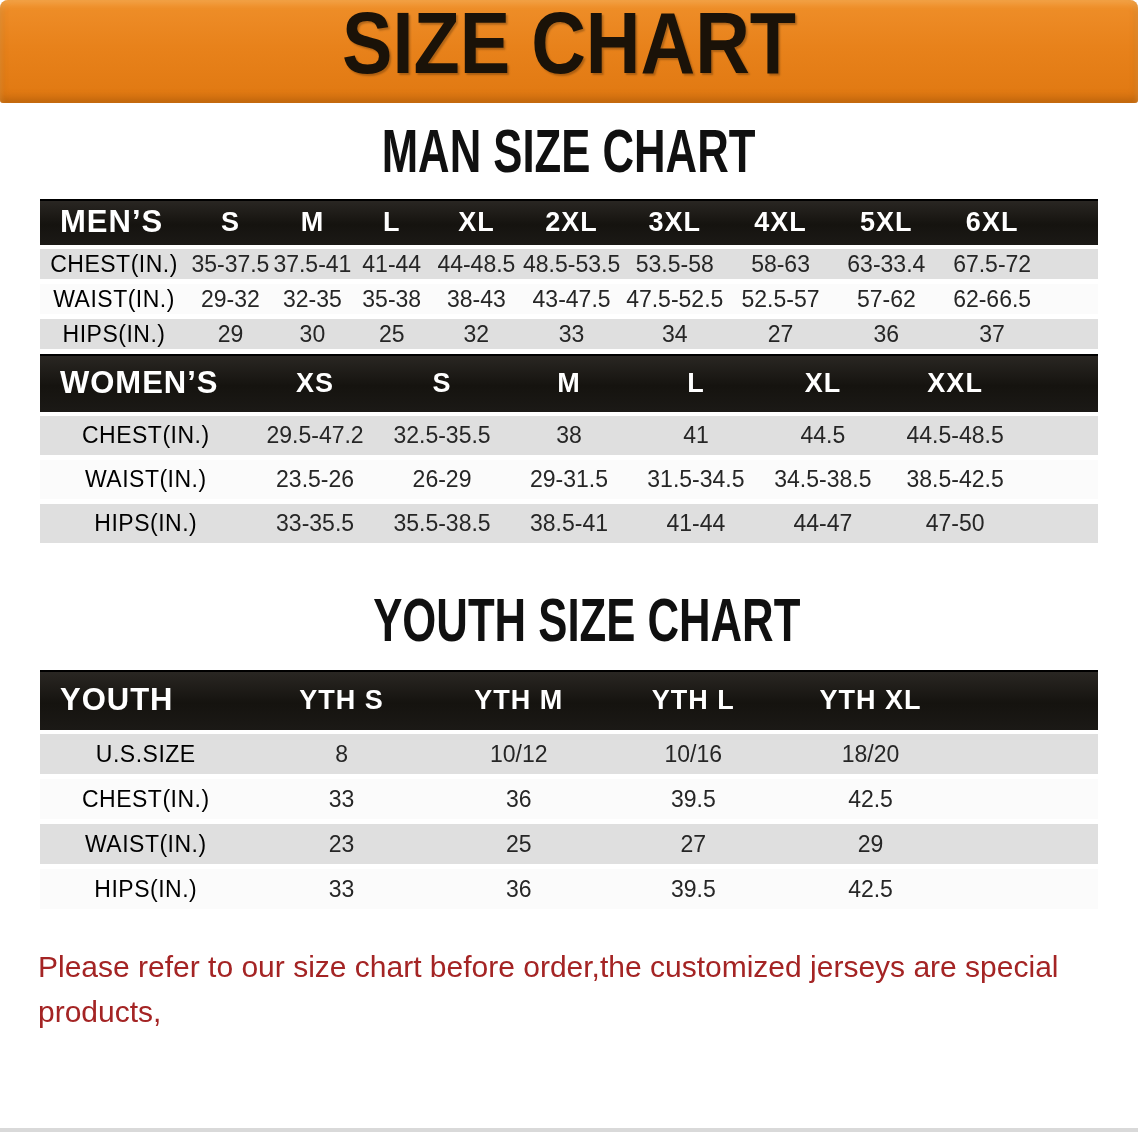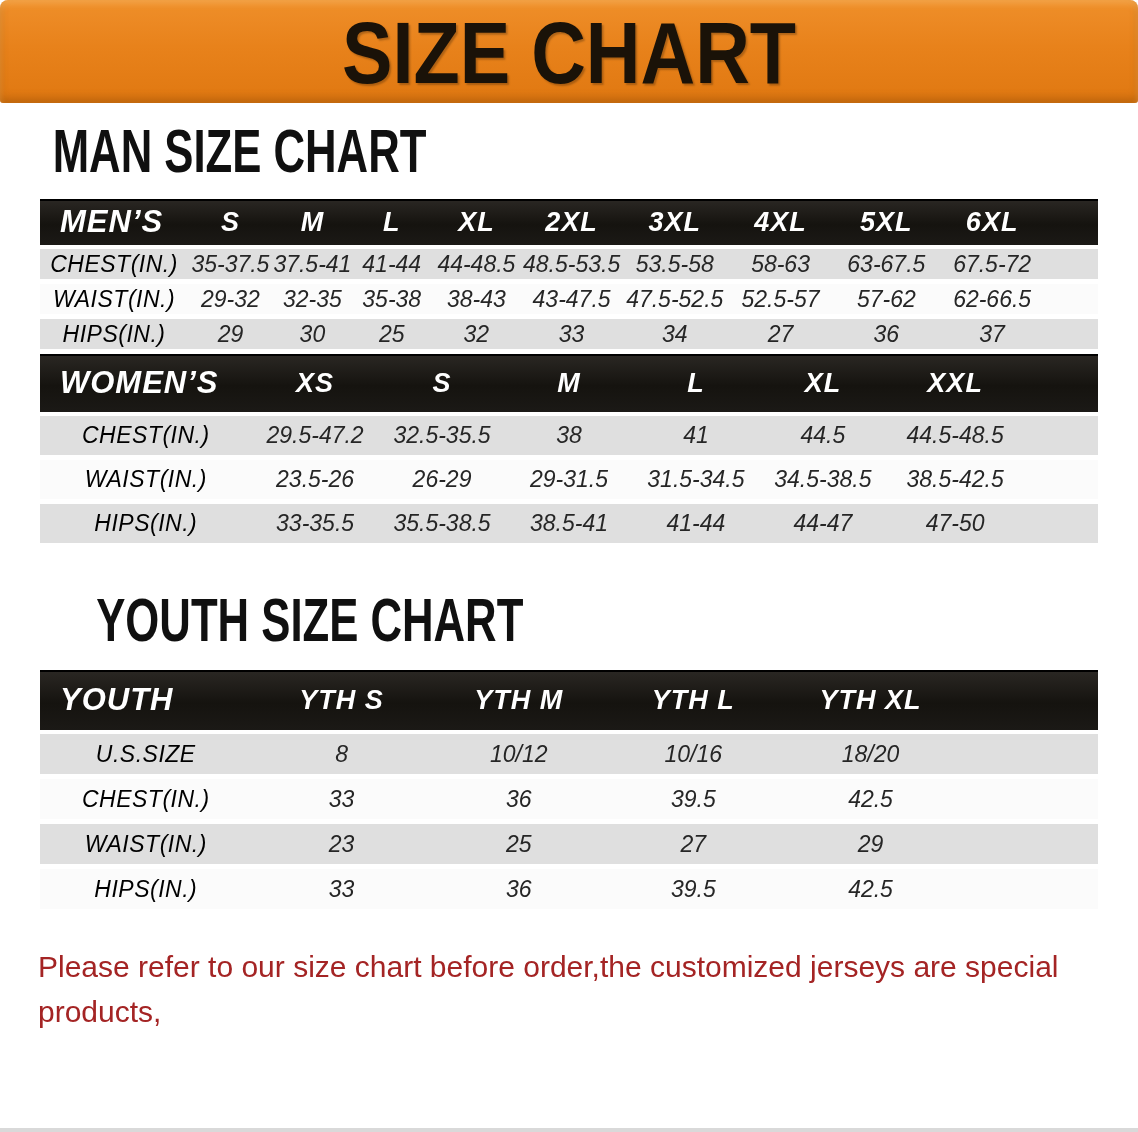--- a/index.html
+++ b/index.html
@@ -5,44 +5,44 @@
   html,body { margin:0; padding:0; background:#ffffff; }
   body { width:1138px; height:1132px; overflow:hidden;
          font-family:"Liberation Sans", sans-serif; position:relative; }
 
   
   .banner {
     height:103px; width:1138px;
     background:linear-gradient(180deg,#ef8f2a 0%, #e8821b 45%, #e07811 100%);
     border-radius:8px 8px 3px 3px;
     box-shadow: inset 0 4px 6px rgba(255,205,130,0.35), inset 0 -5px 9px rgba(110,55,0,0.30);
-    display:flex; align-items:center; justify-content:center;
+    display:flex; justify-content:center;
   }
   .banner-title {
     font-size:86px; font-weight:800; color:#1a1208;
     letter-spacing:0px; line-height:1;
     transform:scale(0.88,1.02); transform-origin:center;
     text-shadow:2px 2px 2px rgba(0,0,0,0.25);
     white-space:nowrap;
   }
 
   
   .section-heading {
-    height:46px; display:flex; align-items:center; 
+    height:46px; display:flex; align-items:center; justify-content:center;
     font-size:56px; font-weight:800; color:#101010; white-space:nowrap;
   }
   .section-heading .scale { transform:scale(0.78,1.08); transform-origin:center; white-space:nowrap; }
   .mt-man   { margin-top:24px; margin-bottom:26px; }
   .mt-women { margin-top:34px; margin-bottom:26px; }
   .mt-youth { margin-top:48px; margin-bottom:28px;padding-left:36px; }
 
   
   table.size-table {
     width:1058px; margin-left:40px;
-    border-collapse:separate; border-spacing:0; table-layout:fixed;font-style:italic;
+    border-collapse:separate; border-spacing:0; table-layout:fixed;
   }
   table.size-table thead th {
     background:linear-gradient(180deg,#2b2824 0%, #15130f 55%, #1b1916 100%);
     color:#ffffff; font-weight:700; text-align:center;
     border-bottom:4px solid #ffffff;
     box-shadow: inset 0 2px 0 #000000;
   }
   table.size-table thead th.corner {
     text-align:left; padding-left:20px;
     font-size:31px; font-weight:800; letter-spacing:1px;
@@ -117,21 +117,21 @@
       <tbody>
         <tr class="row-gray">
           <td class="row-label">CHEST(IN.)</td>
           <td>35-37.5</td>
           <td>37.5-41</td>
           <td>41-44</td>
           <td>44-48.5</td>
           <td>48.5-53.5</td>
           <td>53.5-58</td>
           <td>58-63</td>
-          <td>63-67.5</td>
+          <td>63-33.4</td>
           <td>67.5-72</td>
           <td></td>
         </tr>
         <tr class="row-white">
           <td class="row-label">WAIST(IN.)</td>
           <td>29-32</td>
           <td>32-35</td>
           <td>35-38</td>
           <td>38-43</td>
           <td>43-47.5</td>

